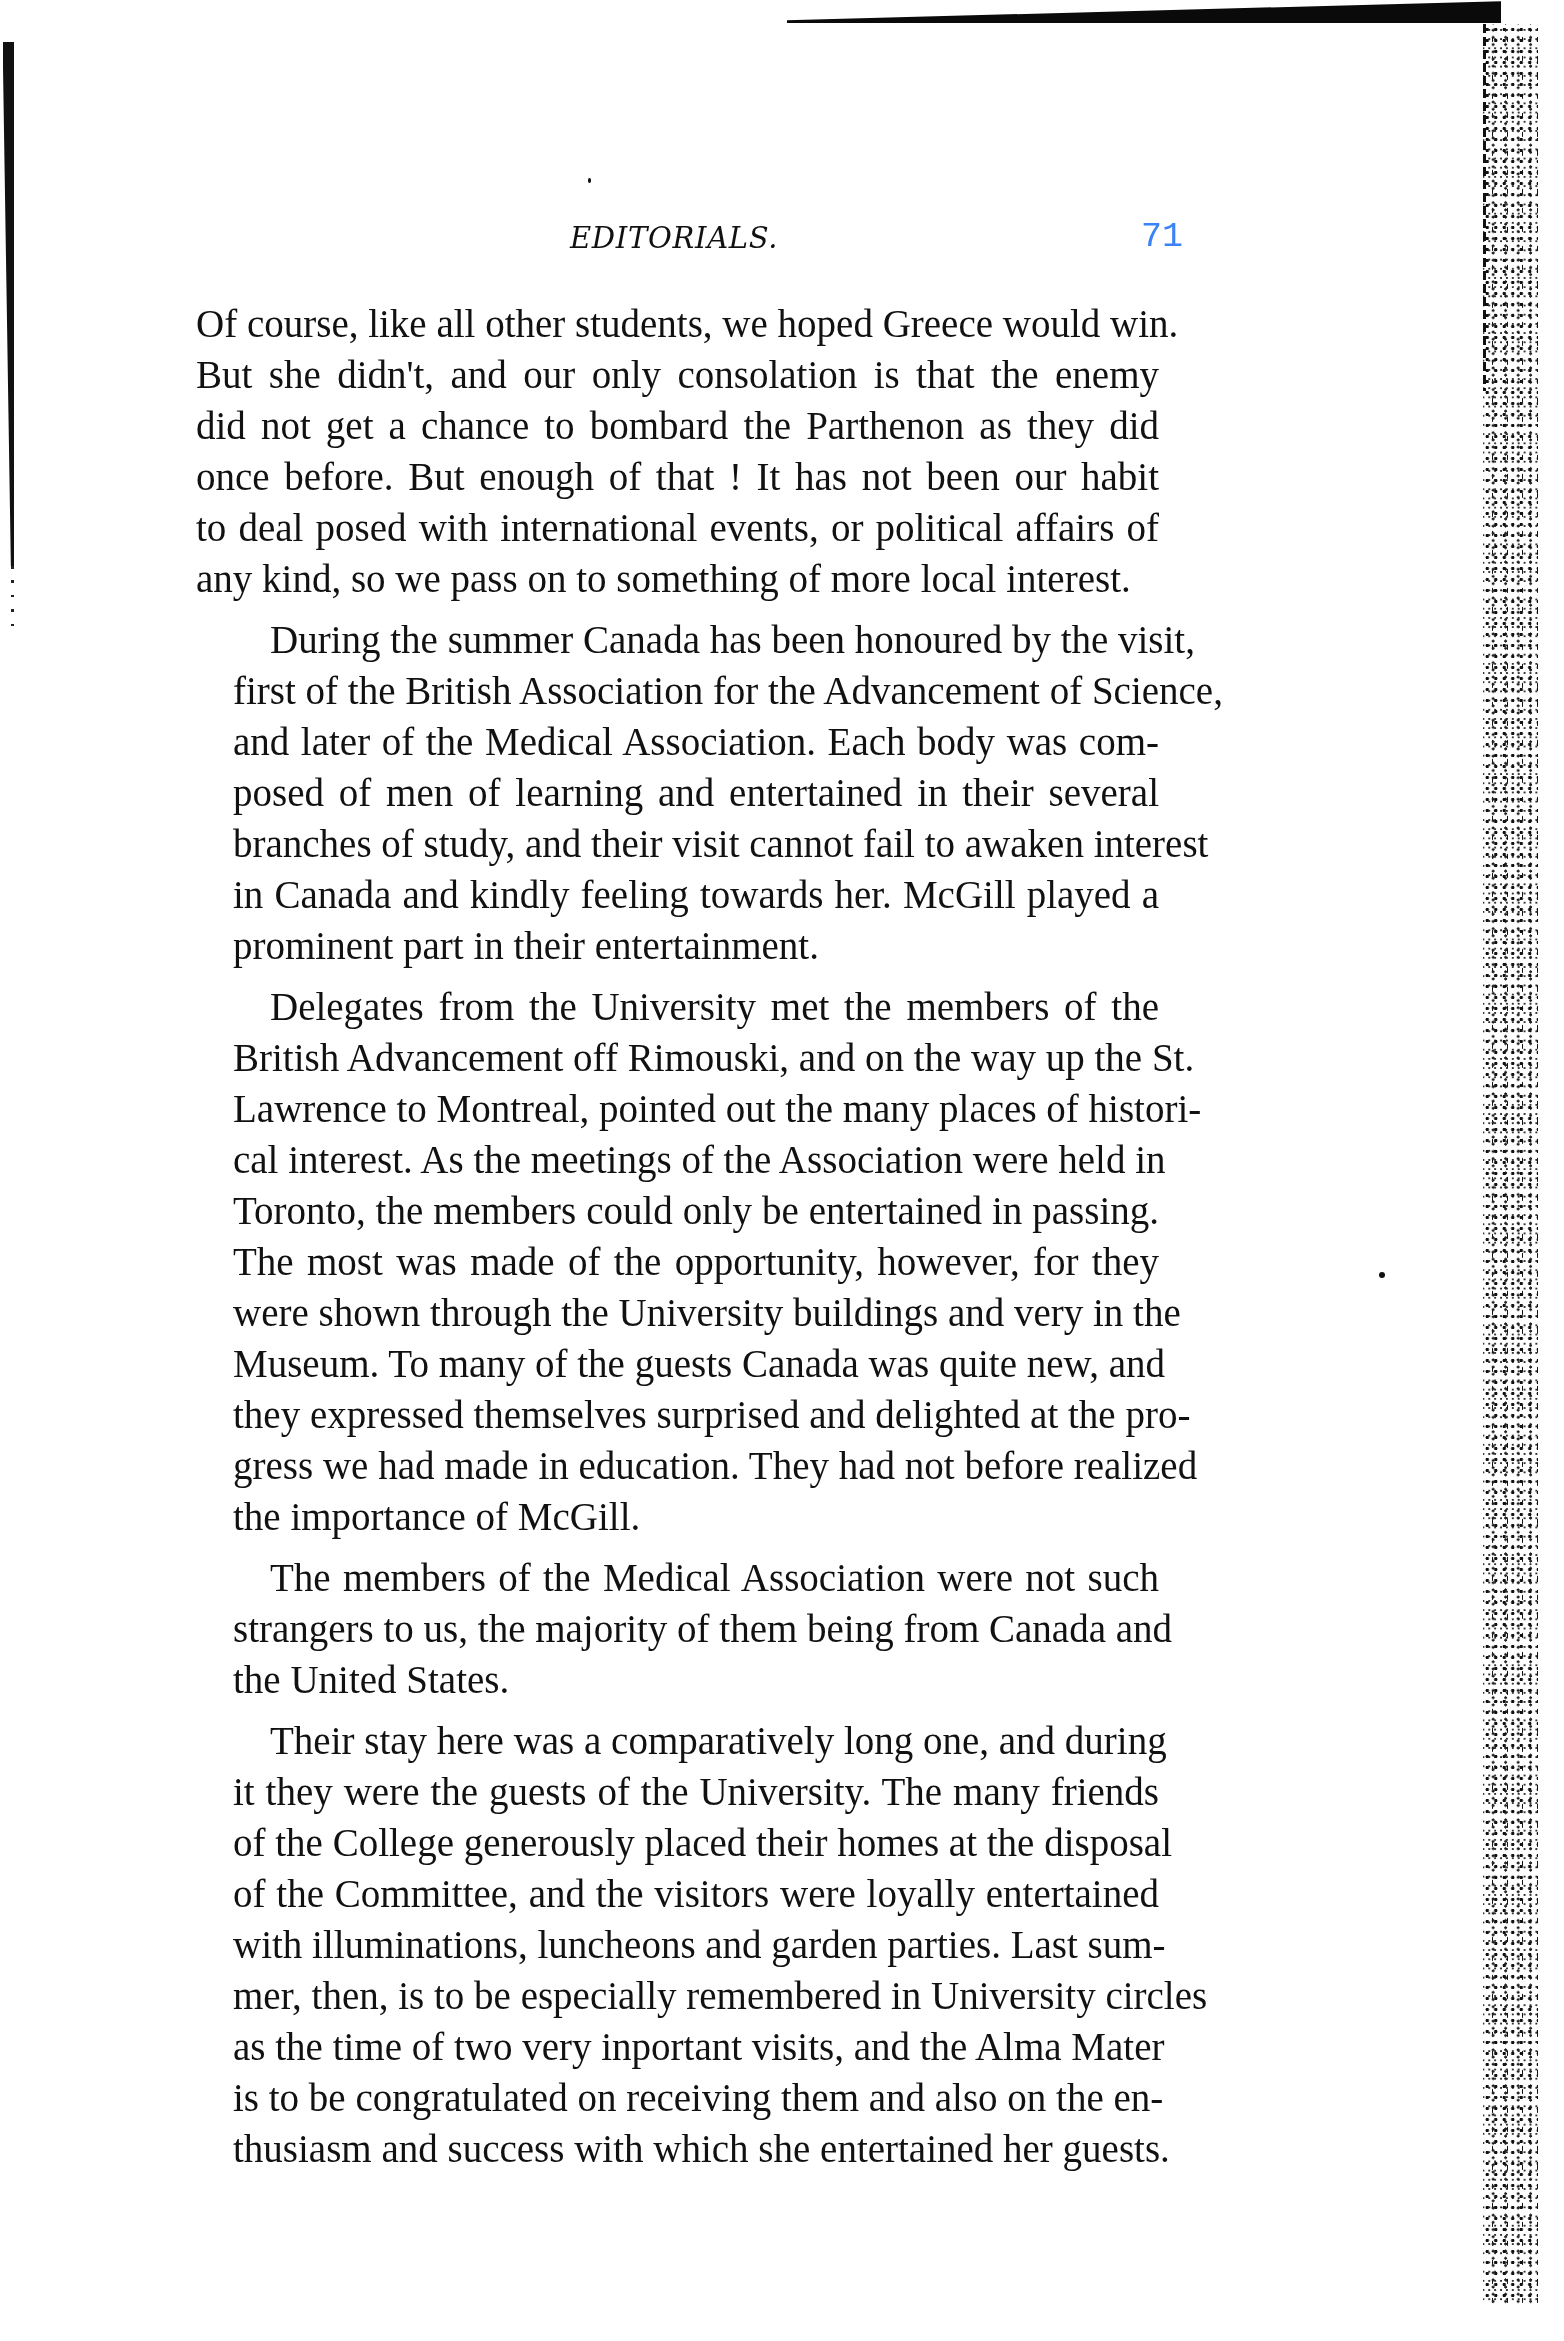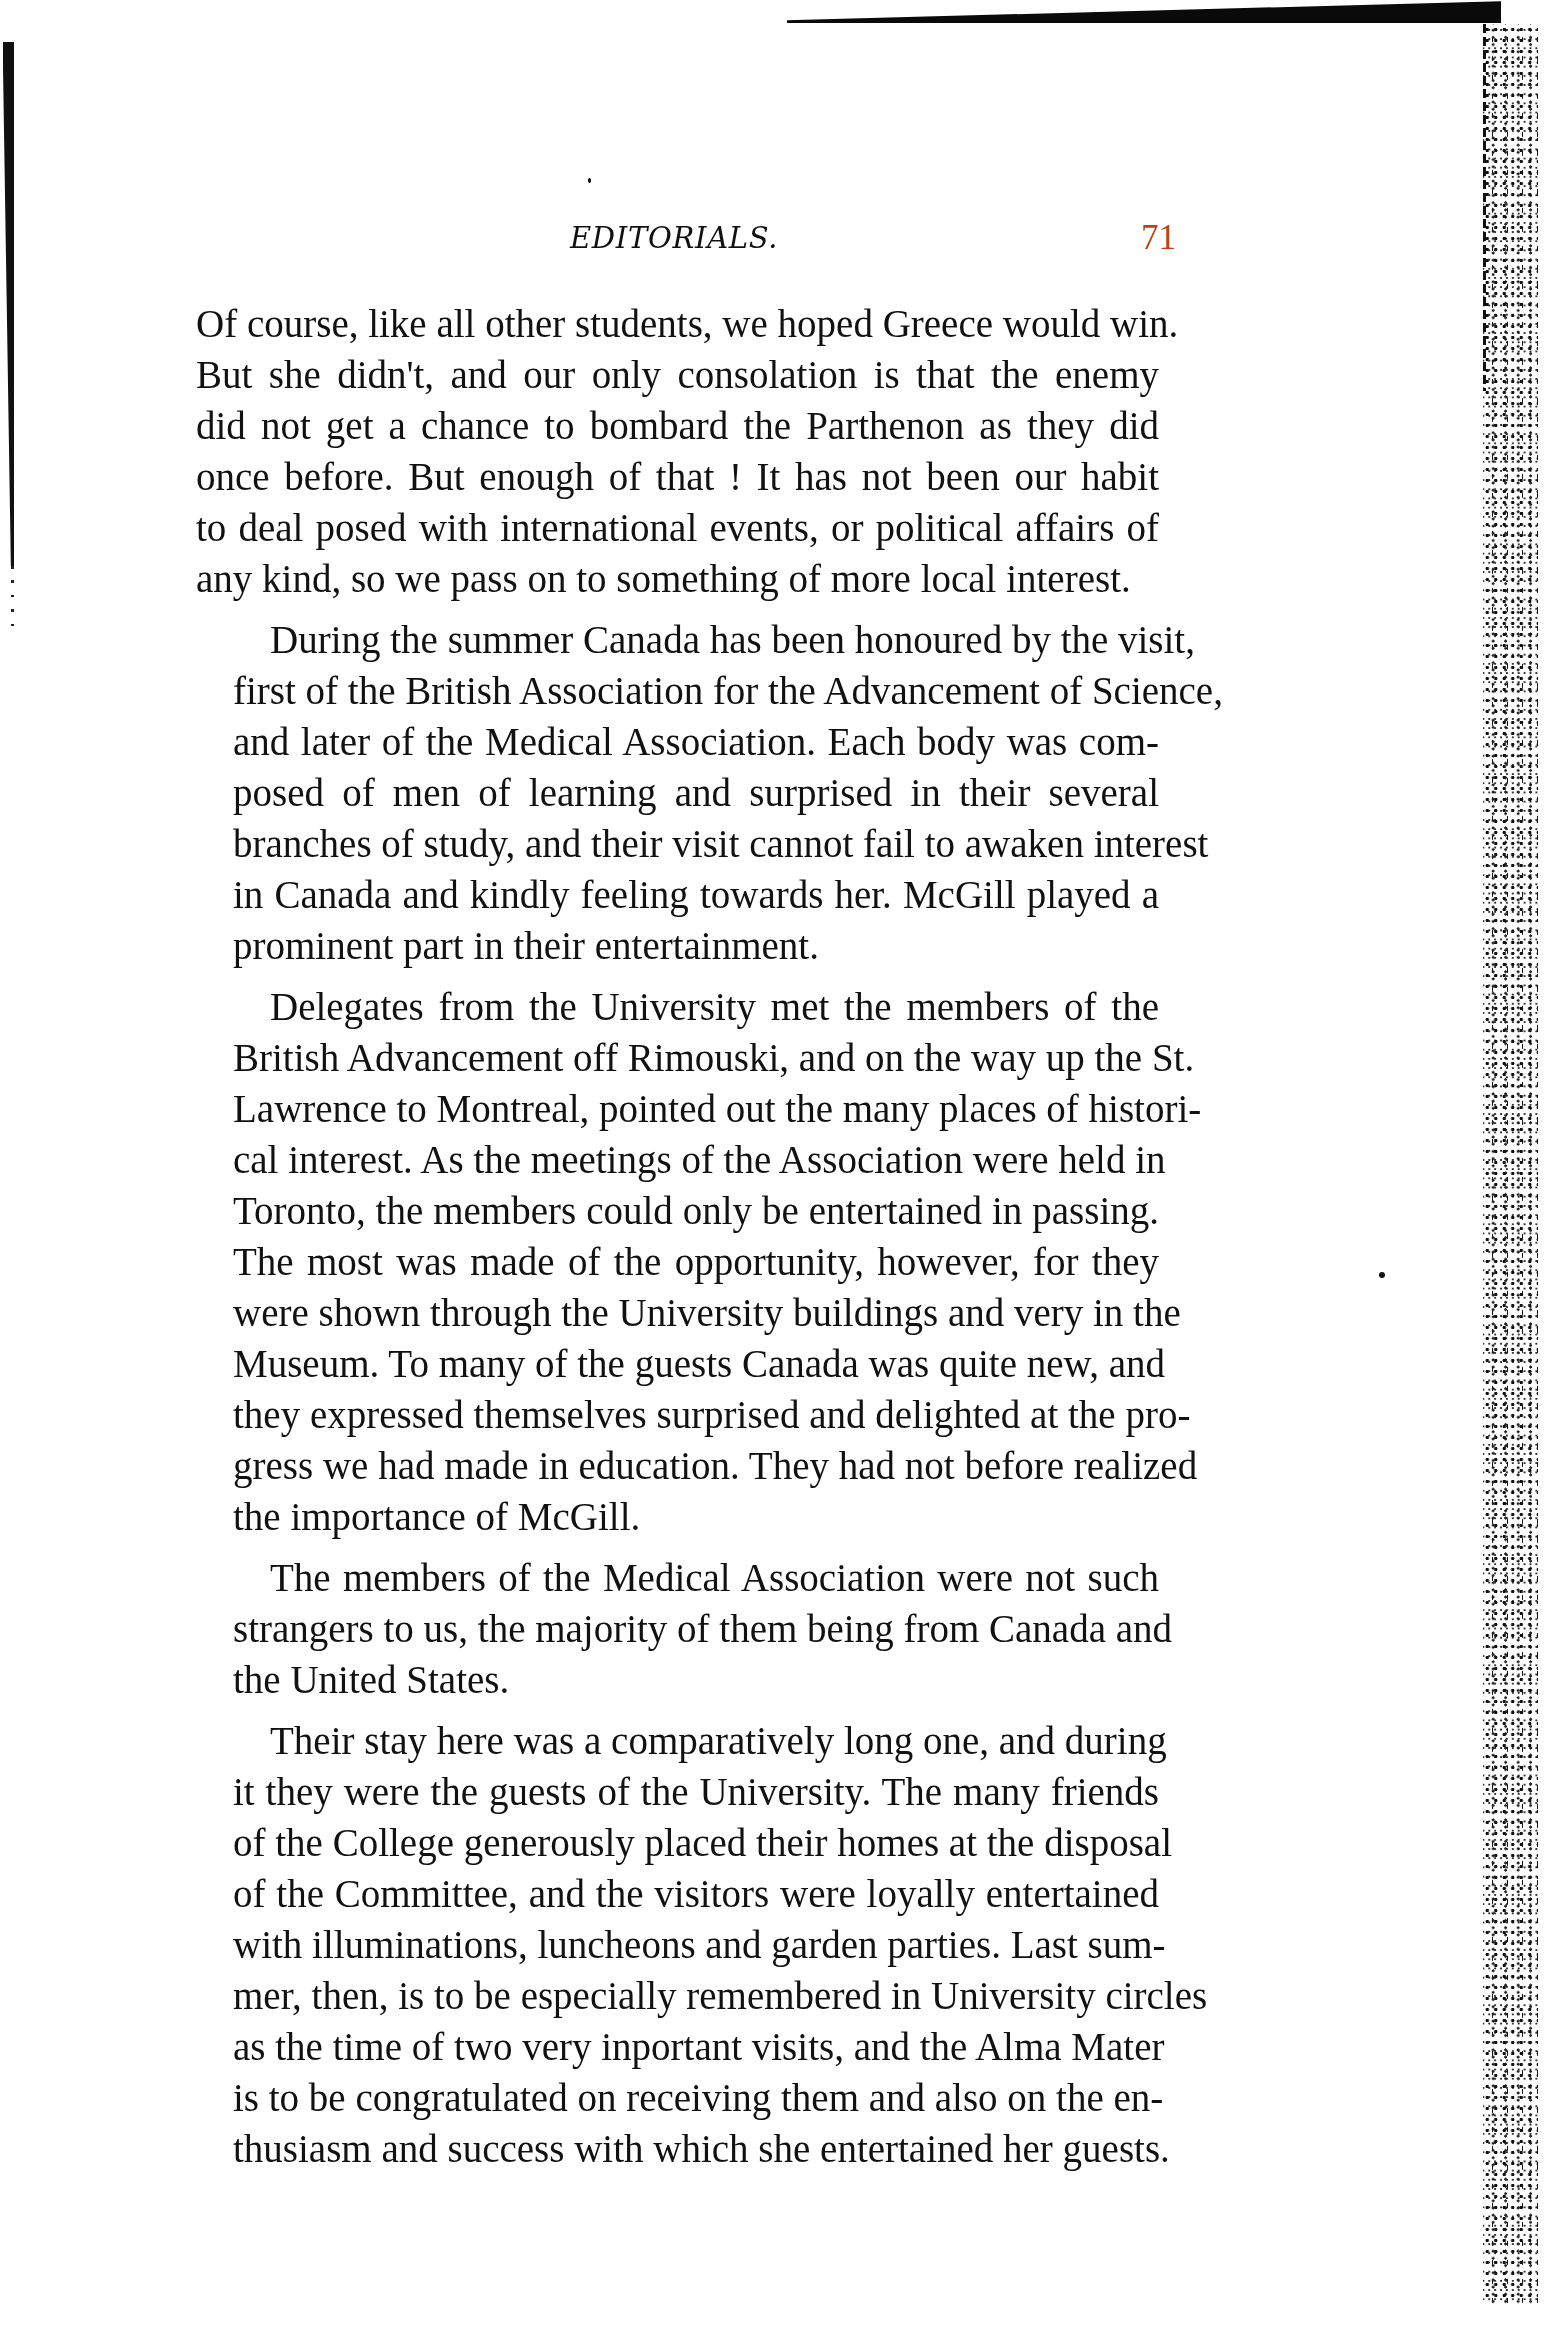--- a/index.html
+++ b/index.html
@@ -40,21 +40,21 @@
   .dot-mid { left: 1379px; top: 1272px; }
 
   
   .running-head {
     position: absolute; left: 570px; top: 220px;
     font-family: "DejaVu Serif", serif; font-style: italic;
     font-size: 29px; letter-spacing: 0.7px; color: #111; line-height: 37px;
   }
   .page-number {
     position: absolute; left: 1141px; top: 219px;
-    font-family: Liberation Serif, serif; font-size: 35px; color: #c2410c; line-height: 37px; text-align: right;
+    font-family: Liberation Mono, monospace; font-size: 35px; color: #3b82f6; line-height: 37px; text-align: right;
   }
 
   
   .body-text {
     position: absolute; left: 186px; top: 288px; width: 983px;
     font-family: "Liberation Serif", serif; font-size: 39px; line-height: 51px;
     color: #111; text-align: justify; hyphens: manual;
   }
   .body-text p { margin: 10px; }
   .body-text p + p { text-indent: 37px; }
@@ -83,21 +83,21 @@
       <span class="line">But she didn't, and our only consolation is that the enemy</span>
       <span class="line">did not get a chance to bombard the Parthenon as they did</span>
       <span class="line">once before.  But enough of that !  It has not been our habit</span>
       <span class="line">to deal posed with international events, or political affairs of</span>
       <span class="line last">any kind, so we pass on to something of more local interest.</span>
     </p>
     <p>
       <span class="line indent">During the summer Canada has been honoured by the visit,</span>
       <span class="line">first of the British Association for the Advancement of Science,</span>
       <span class="line">and later of the Medical Association.  Each body was com-</span>
-      <span class="line">posed of men of learning and surprised in their several</span>
+      <span class="line">posed of men of learning and entertained in their several</span>
       <span class="line">branches of study, and their visit cannot fail to awaken interest</span>
       <span class="line">in Canada and kindly feeling towards her.  McGill played a</span>
       <span class="line last">prominent part in their entertainment.</span>
     </p>
     <p>
       <span class="line indent">Delegates from the University met the members of the</span>
       <span class="line">British Advancement off Rimouski, and on the way up the St.</span>
       <span class="line">Lawrence to Montreal, pointed out the many places of histori-</span>
       <span class="line">cal interest.  As the meetings of the Association were held in</span>
       <span class="line">Toronto, the members could only be entertained in passing.</span>

